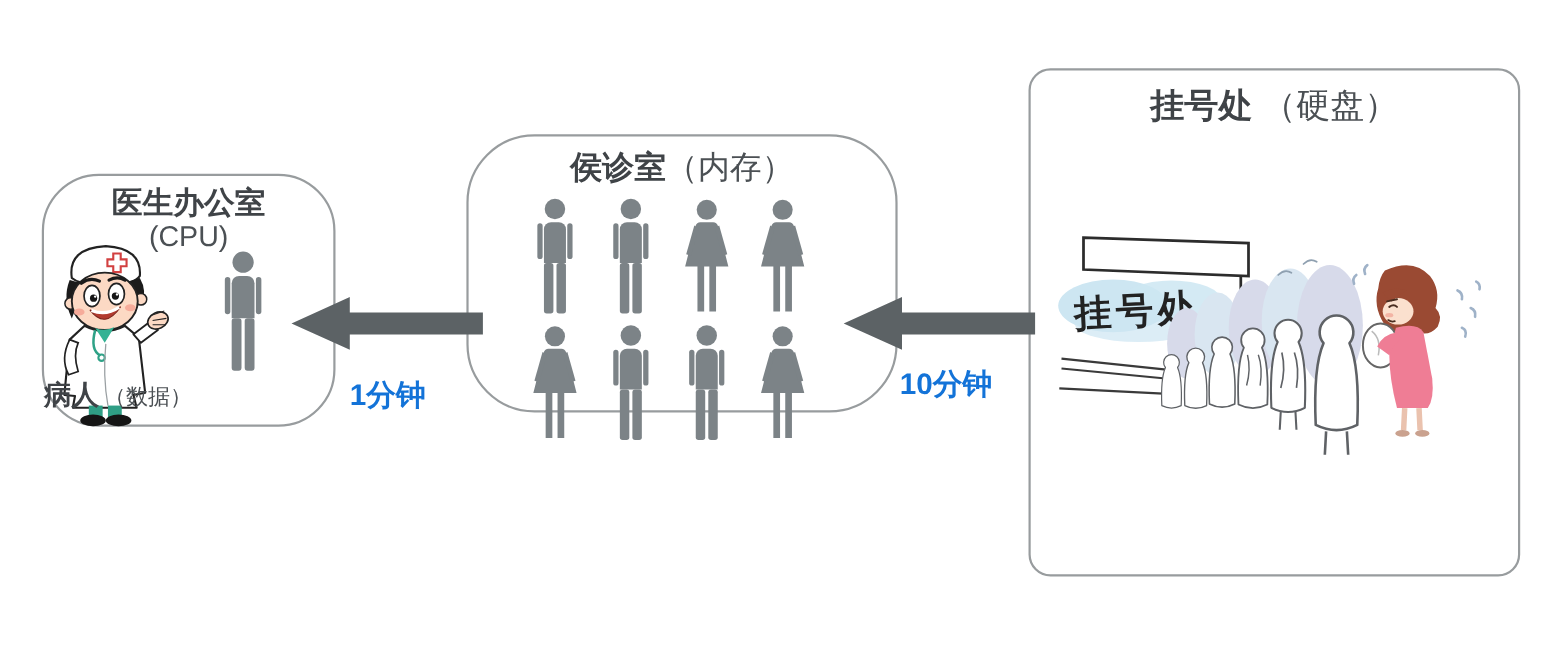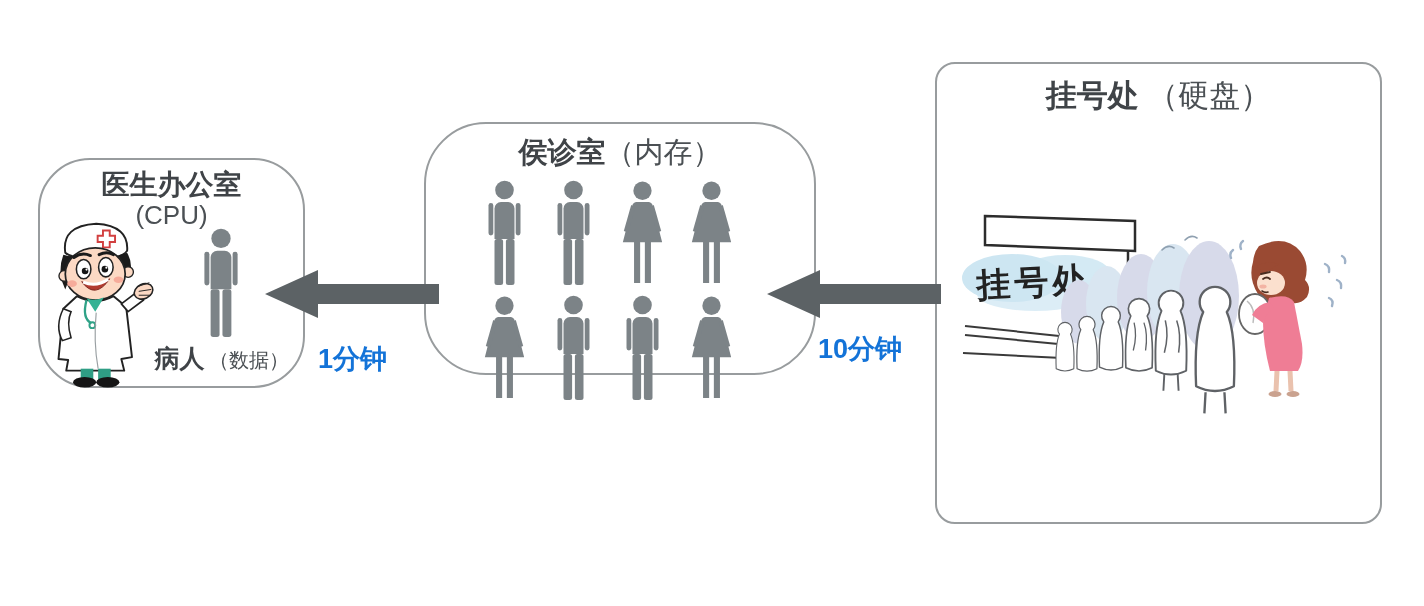--- a/index.html
+++ b/index.html
@@ -16,21 +16,21 @@
   .box-title{position:absolute;left:0;right:0;text-align:center;white-space:nowrap;}
   .t-main{font-weight:bold;color:var(--title);}
   .t-note{font-weight:normal;color:var(--subtle);}
   #left-box .box-title{top:6px;font-size:28px;}
   #left-box .cpu-line{position:absolute;left:0;right:0;top:40px;text-align:center;
                       font-size:26px;font-weight:normal;color:var(--subtle);}
   #mid-box .box-title{top:9px;font-size:29px;}
   #right-box .box-title{top:11px;font-size:31px;}
   .doctor{position:absolute;left:4px;top:54px;}
   .single-person{position:absolute;left:158px;top:68px;}
-  .patient-caption{position:absolute;left:0;right:14px;top:182px;text-align:right;white-space:nowrap;}
+  .patient-caption{position:absolute;left:0;right:14px;top:182px;text-align:left;white-space:nowrap;}
   .patient-caption .p-main{font-size:25px;font-weight:600;color:var(--title);}
   .patient-caption .p-note{font-size:20px;font-weight:normal;color:var(--subtle);}
   .people-row{position:absolute;left:44px;width:290px;display:flex;}
   .people-row[data-row="0"]{top:56px;}
   .people-row[data-row="1"]{top:171px;}
   .cell{width:69px;display:flex;justify-content:center;align-items:flex-end;}
   .pfig path,.pfig circle,.pfig rect{fill:var(--person);}
   .arrow{position:absolute;}
   .arrow polygon{fill:var(--arrow);}
   .time-label{position:absolute;font-size:27px;font-weight:bold;color:var(--blue);white-space:nowrap;}

